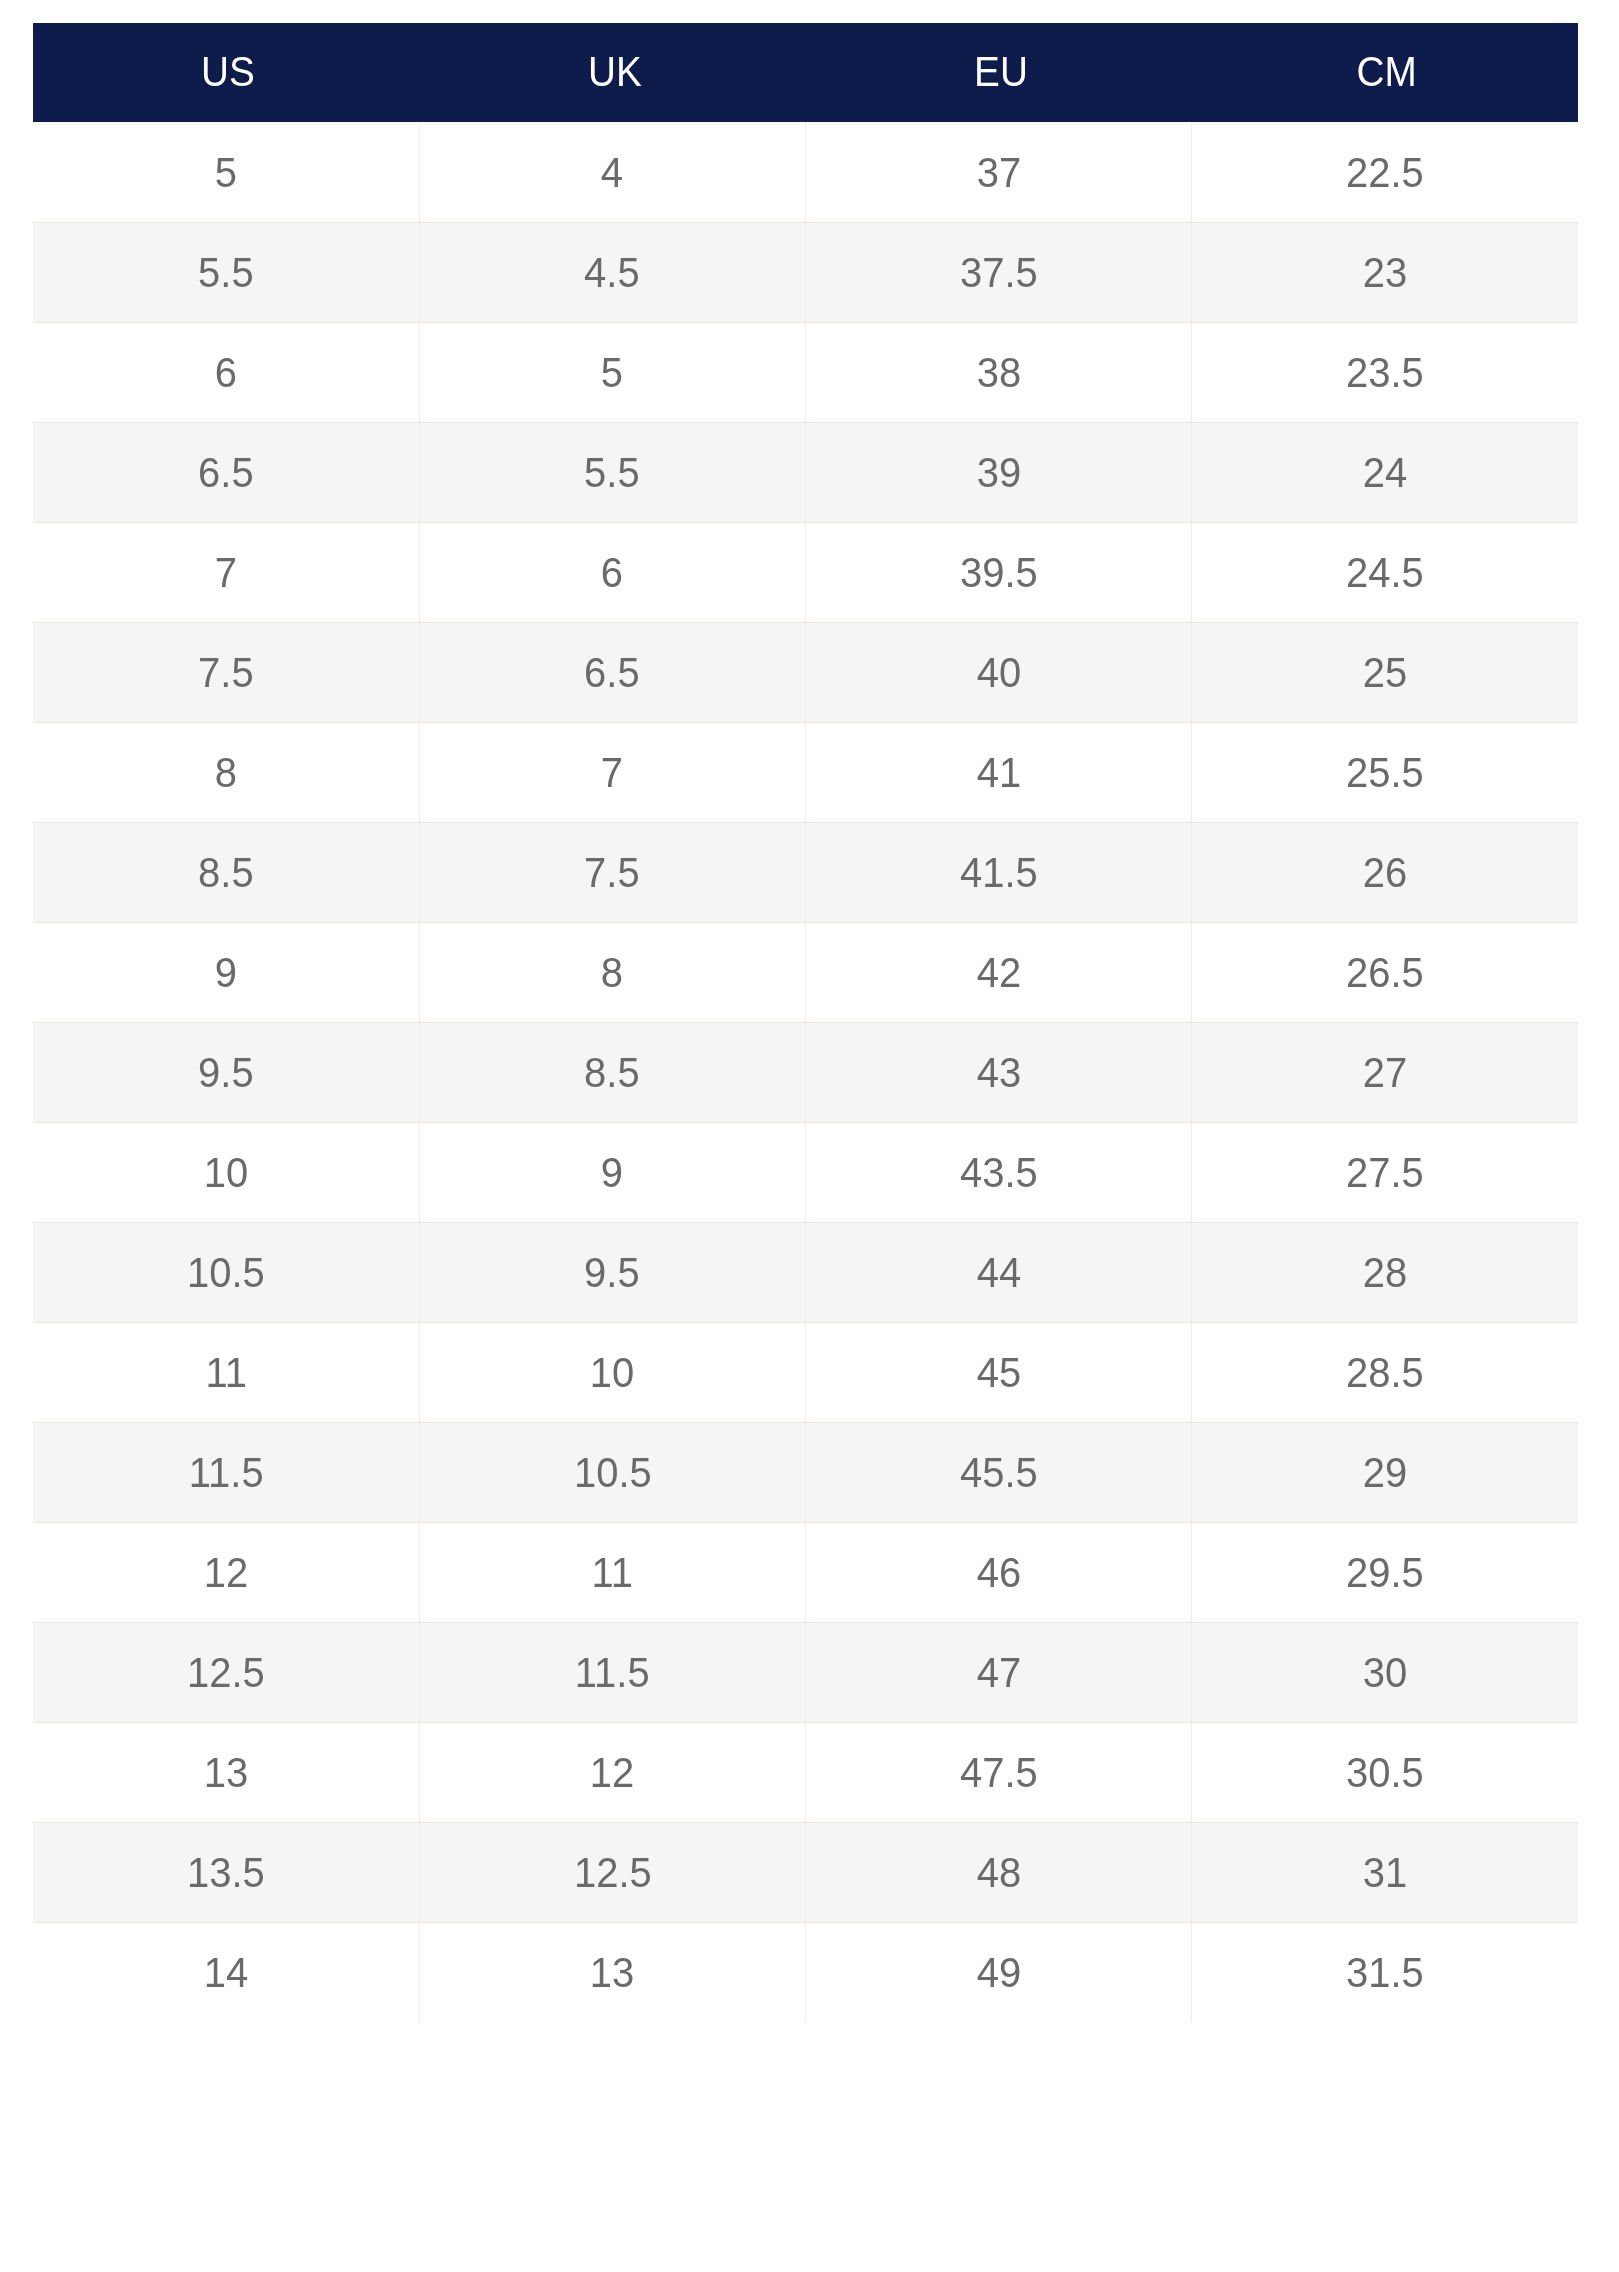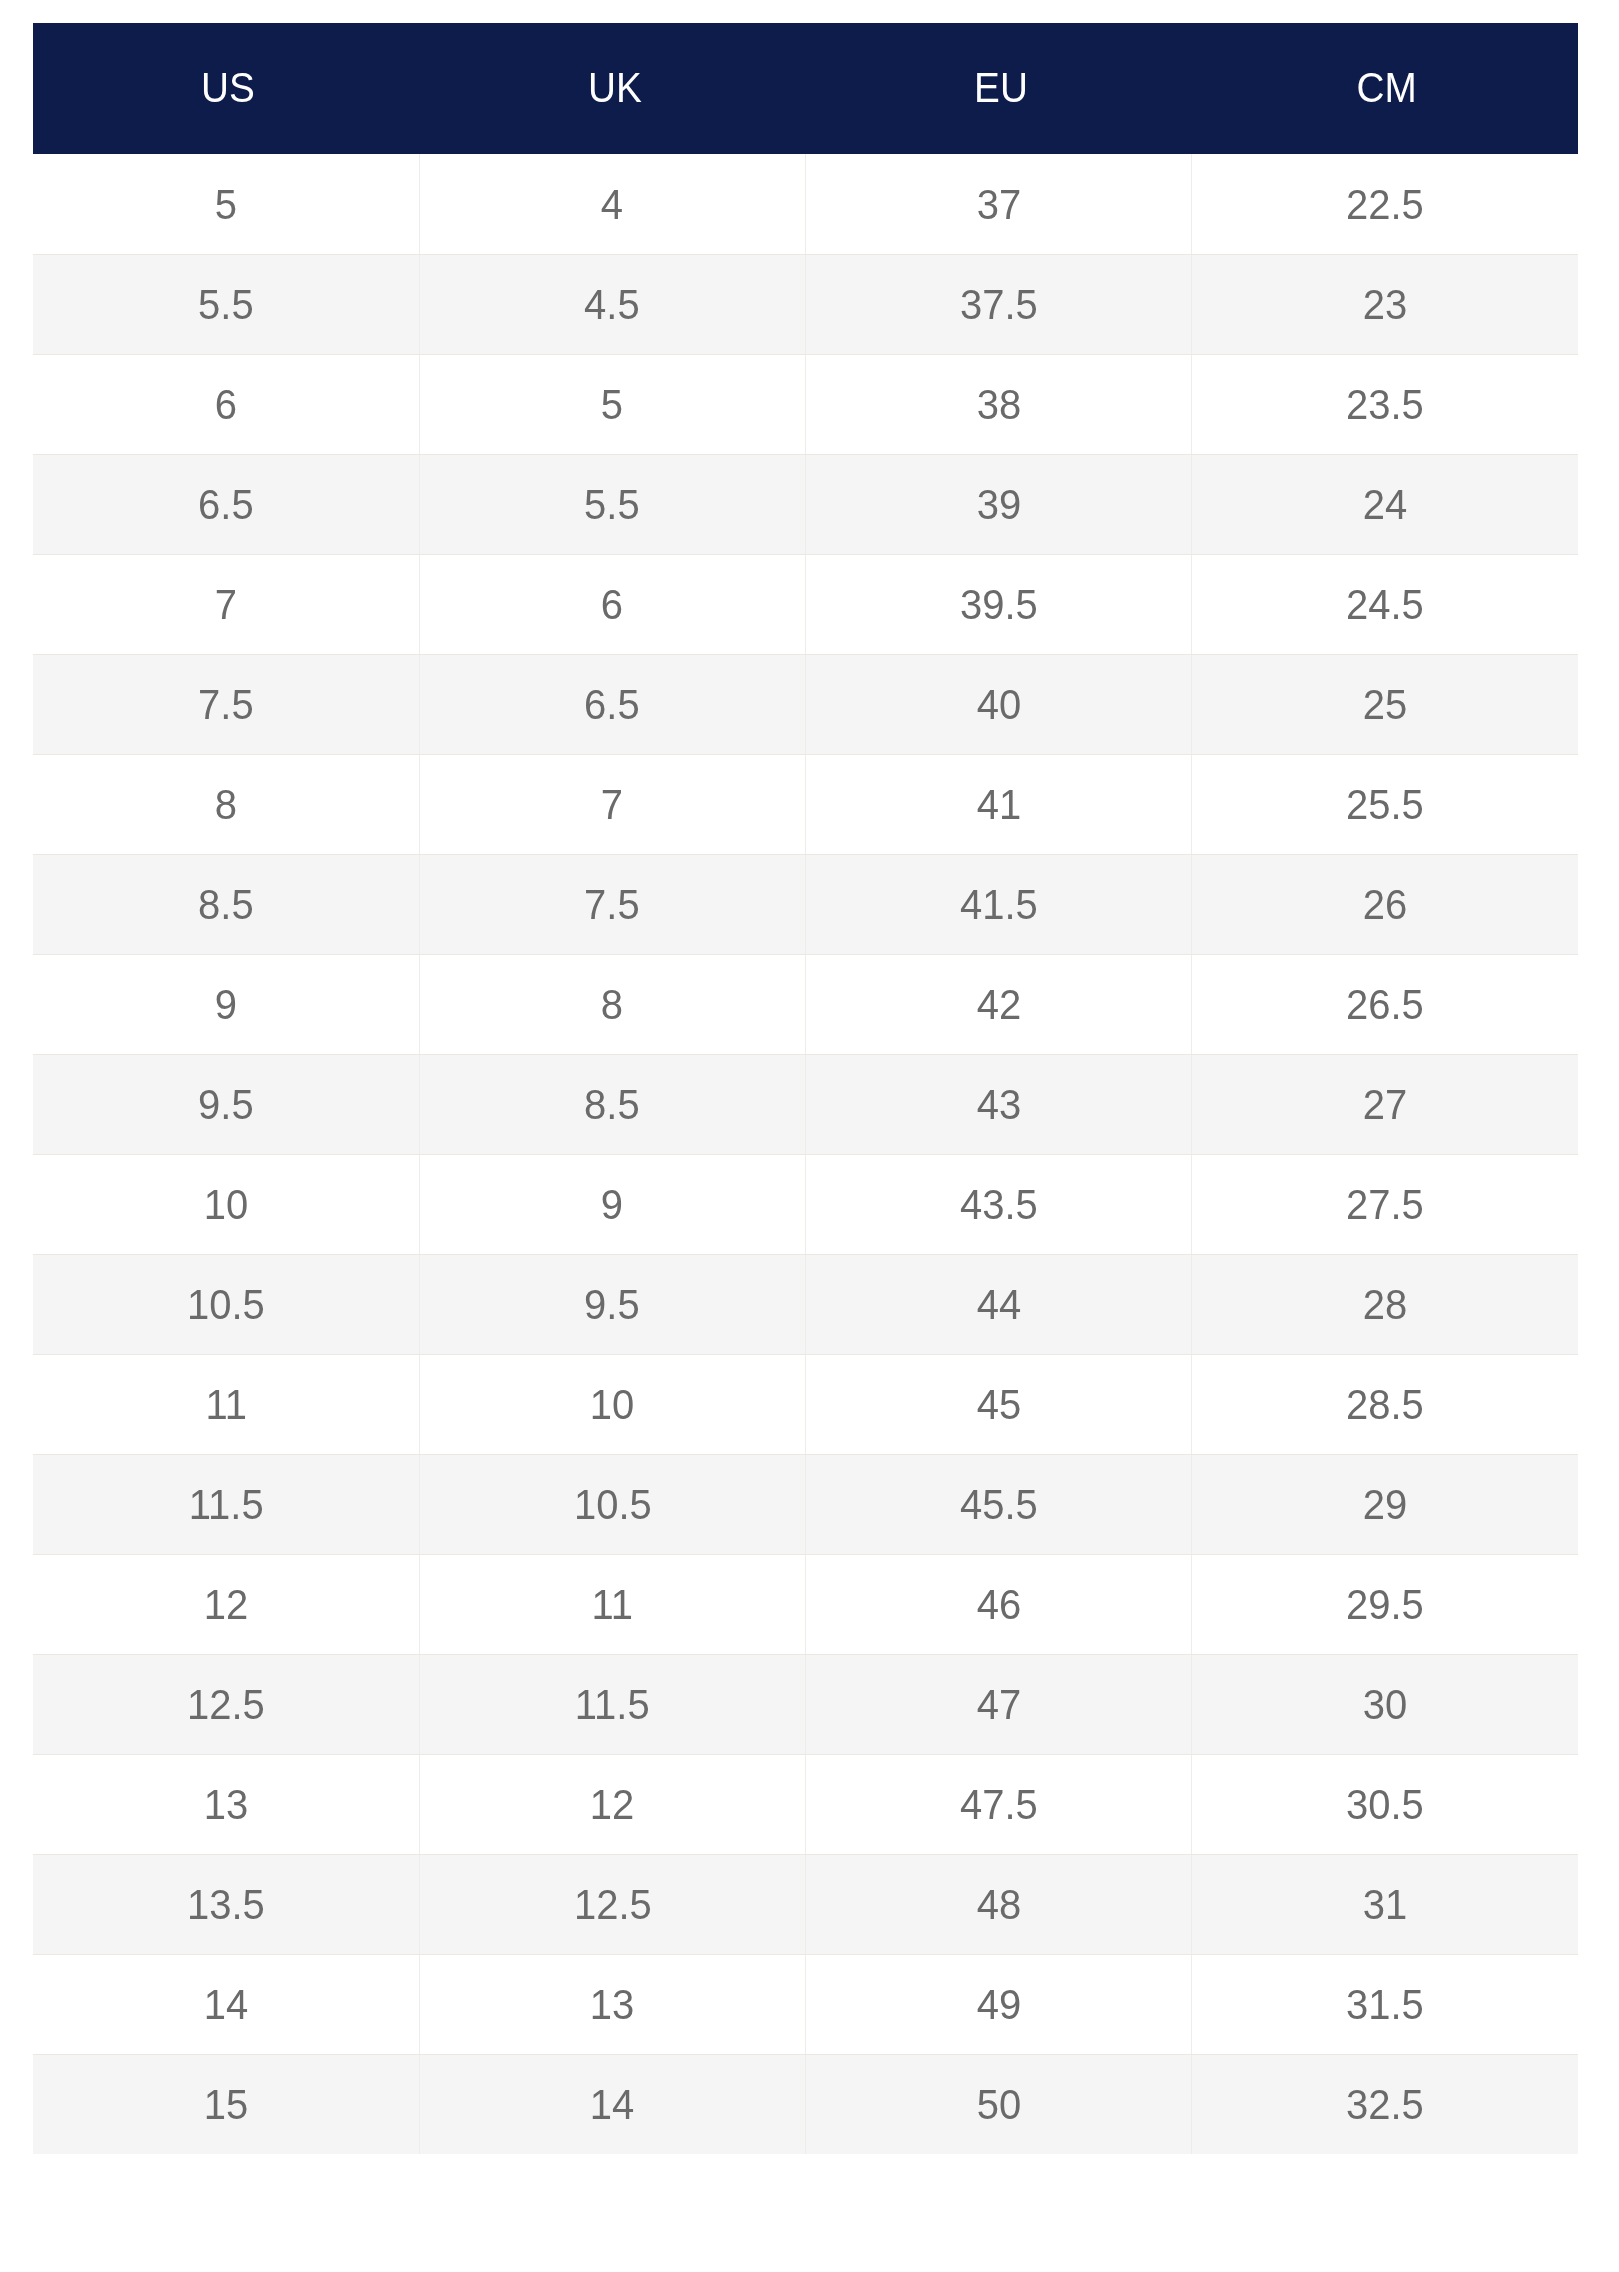--- a/index.html
+++ b/index.html
@@ -22,21 +22,21 @@
     table-layout: fixed;
   }
   #size-table th {
     height: 99px;
     background: #0E1C4C;
     color: #ffffff;
     font-size: 43px;
     font-weight: 400;
     text-align: center;
     vertical-align: middle;
-    padding: 16px;
+    padding: 0;
     line-height: 1;
   }
   #size-table th .lbl {
     display: inline-block;
     transform: translateX(2.1px) scaleX(0.90) translateY(-1.4px);
     transform-origin: center center;
     white-space: nowrap;
   }
   #size-table td {
     box-sizing: border-box;
@@ -180,21 +180,15 @@
         <td><span class="val">12.5</span></td>
         <td><span class="val">48</span></td>
         <td><span class="val">31</span></td>
       </tr>
       <tr>
         <td><span class="val">14</span></td>
         <td><span class="val">13</span></td>
         <td><span class="val">49</span></td>
         <td><span class="val">31.5</span></td>
       </tr>
-      <tr>
-        <td><span class="val">15</span></td>
-        <td><span class="val">14</span></td>
-        <td><span class="val">50</span></td>
-        <td><span class="val">32.5</span></td>
-      </tr>
     </tbody>
 </table>
 
 
 </body></html>

